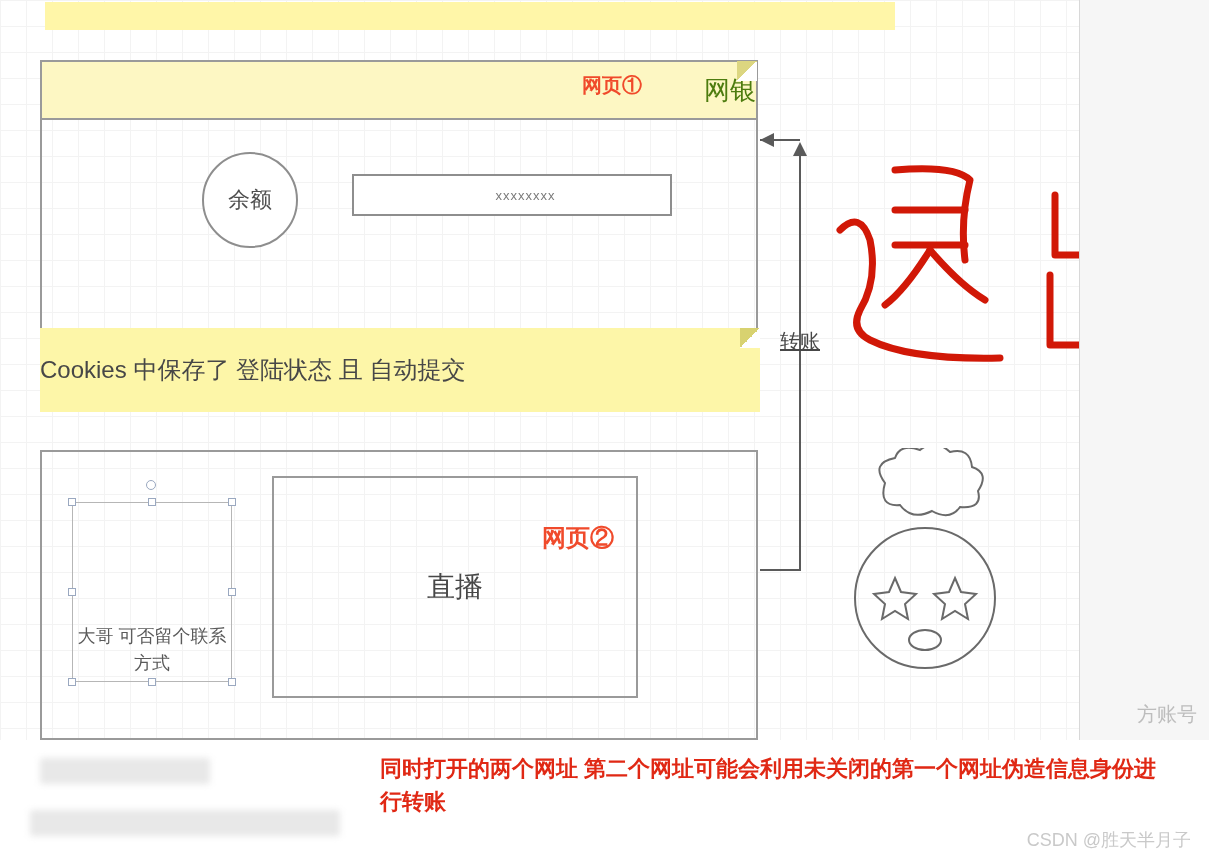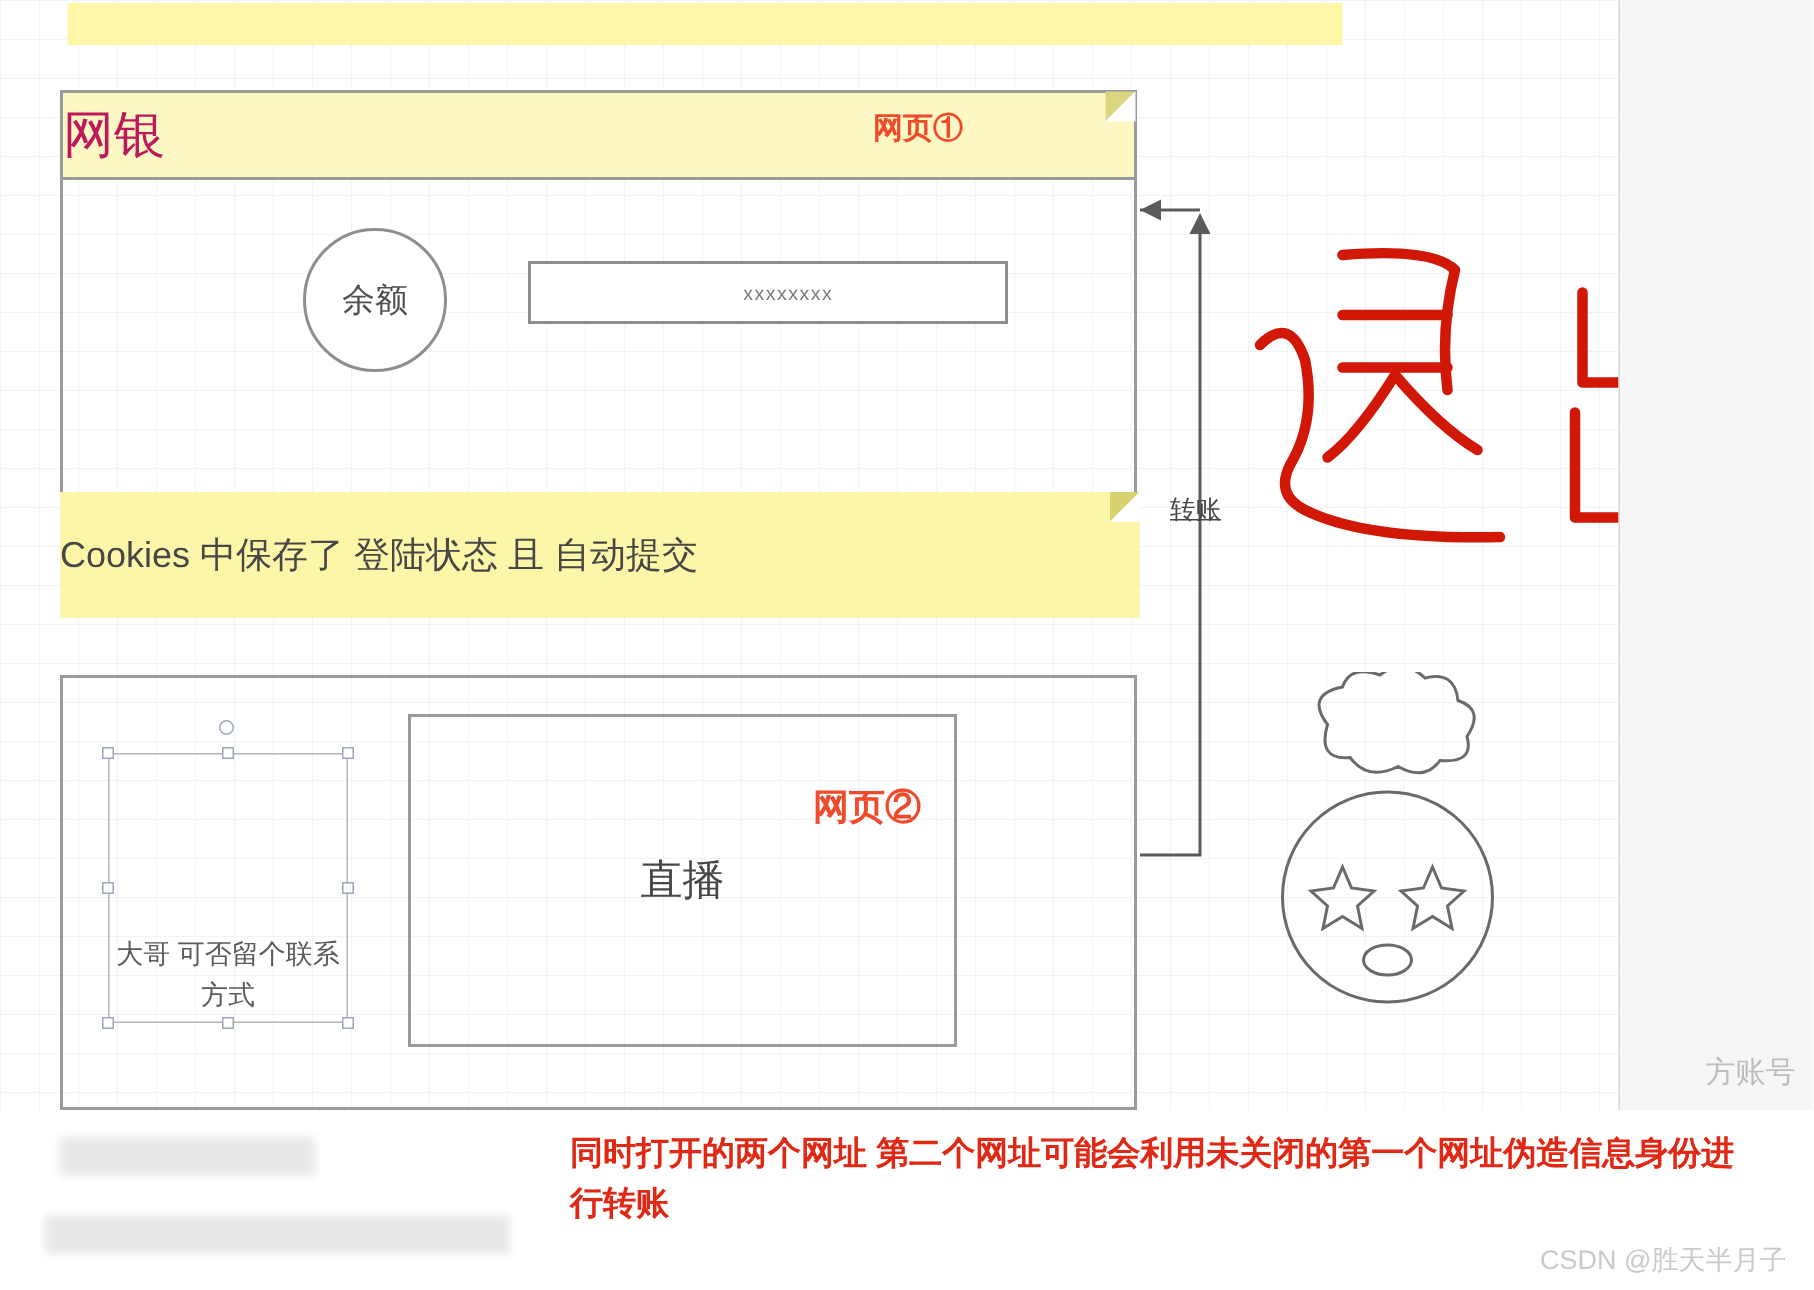--- a/index.html
+++ b/index.html
@@ -49,23 +49,23 @@
     border: 2px solid #9a9a9a;
   }
   .page1-title-bar {
     position: absolute;
     left: 0; top: 0;
     width: 100%; height: 58px;
     background: #fdf7c3;
     border-bottom: 2px solid #9a9a9a;
     display: flex;
     align-items: center;
-    justify-content: flex-start;
-    font-size: 34px;
-    color: #be185d;
+    justify-content: flex-end;
+    font-size: 26px;
+    color: #4d7c0f;
   }
   .page1-fold {
     position: absolute;
     right: -1px; top: -1px;
     width: 20px; height: 20px;
     background: linear-gradient(135deg, #dcd680 50%, #fff 50%);
   }
   .page1-label {
     position: absolute;
     left: 540px; top: 10px;
@@ -159,21 +159,21 @@
   .sel-rot {
     position: absolute;
     width: 10px; height: 10px;
     border: 1px solid #9aa8c0;
     border-radius: 50%;
     background: #fff;
   }
   .transfer-label {
     position: absolute;
     left: 780px; top: 328px;
-    font-size: 17px;
+    font-size: 20px;
     color: #474747;
     text-decoration: underline;
   }
   .arrow-svg {
     position: absolute;
     left: 756px; top: 130px;
     width: 60px; height: 450px;
     pointer-events: none;
   }
   .handwriting-svg {

